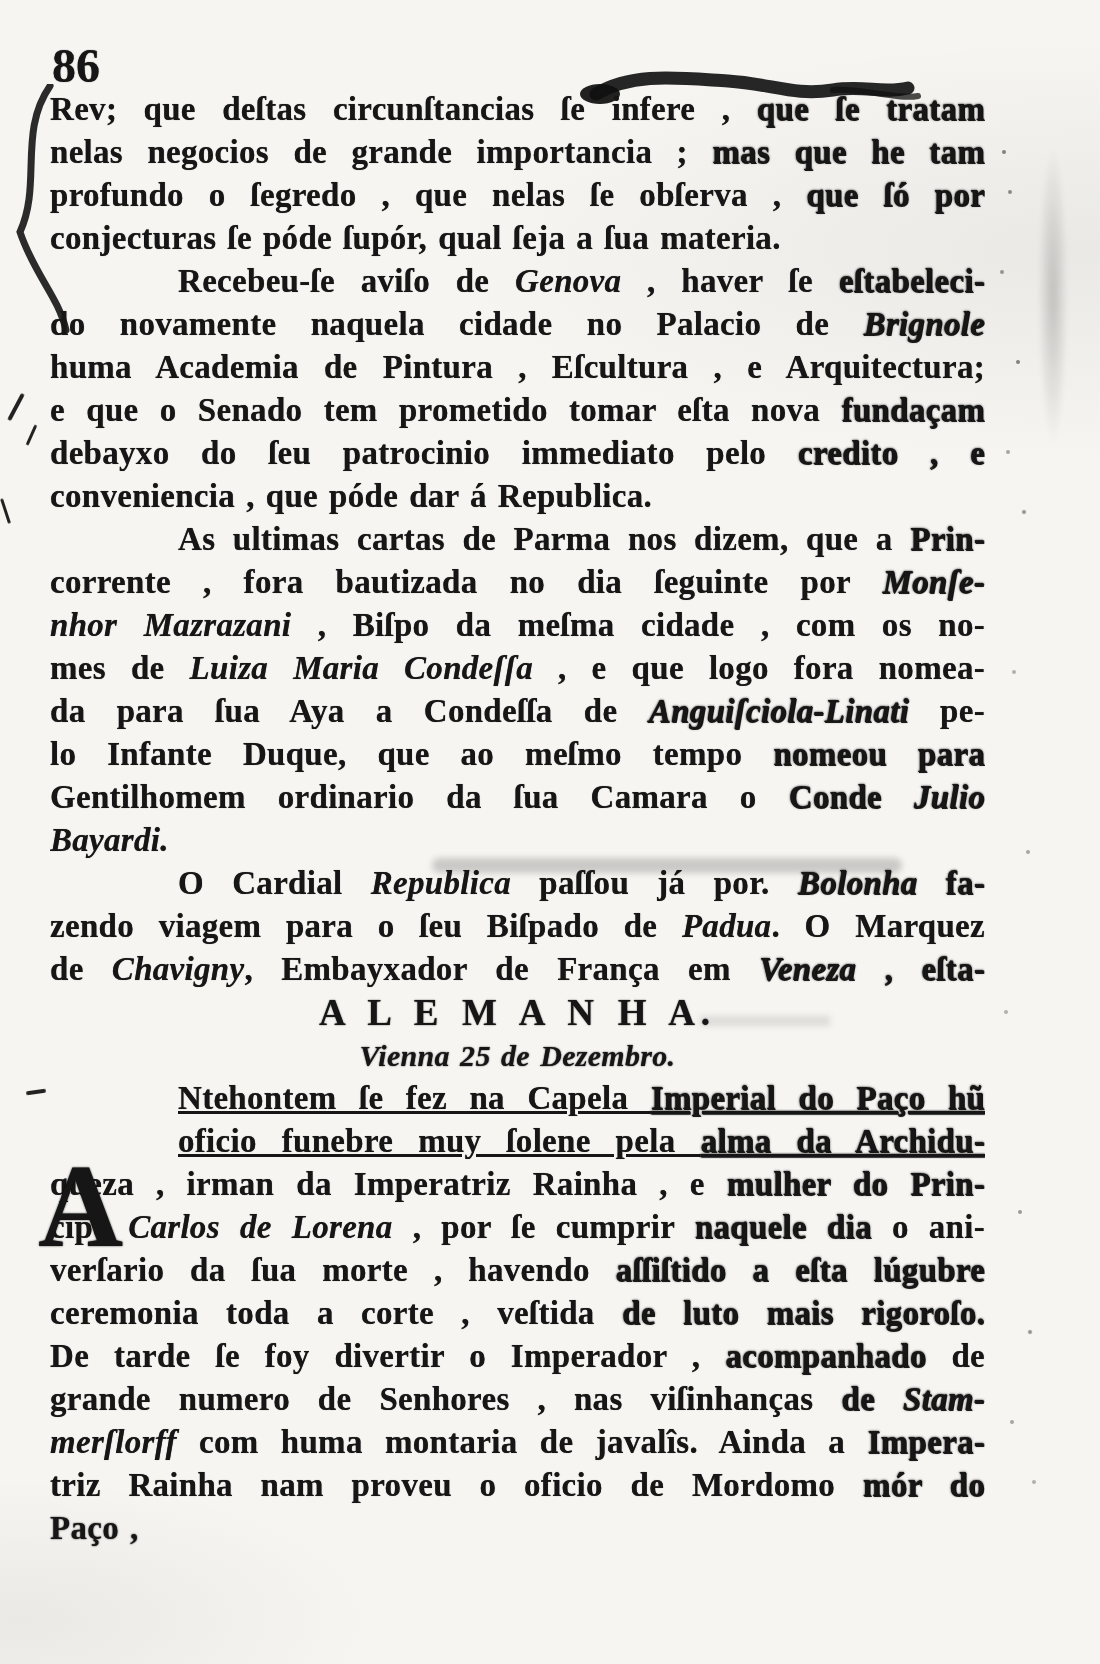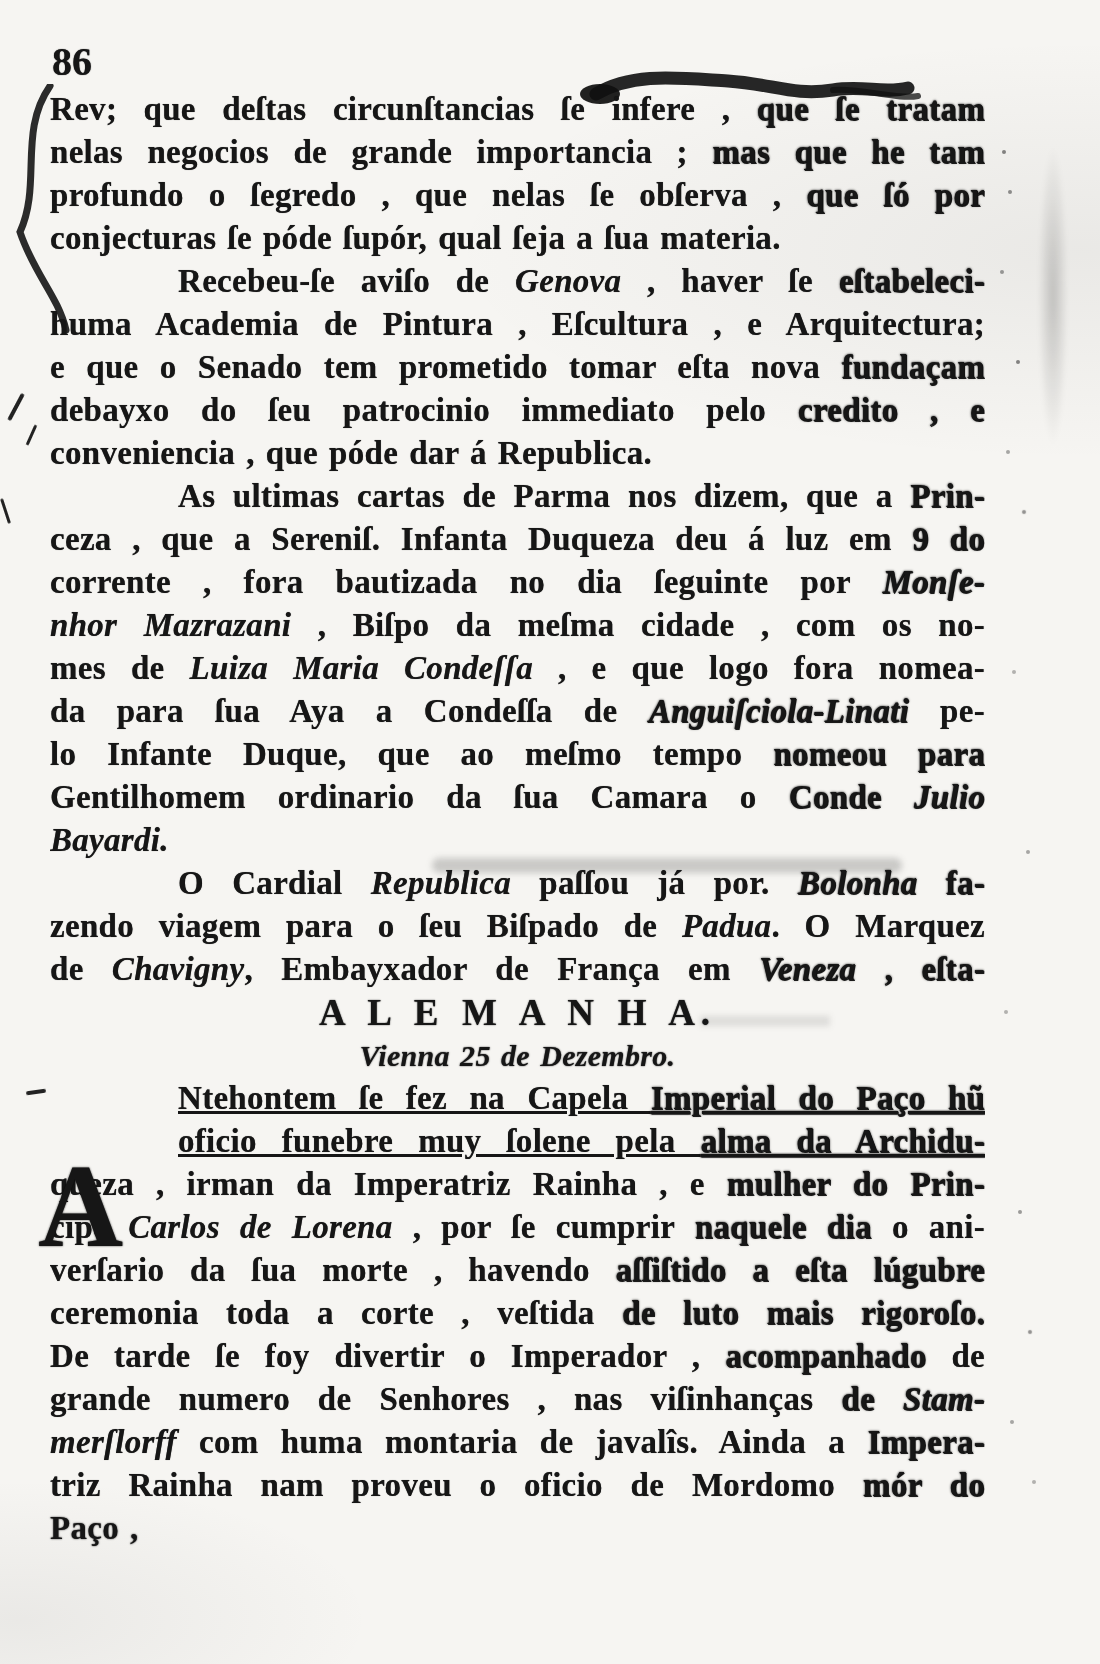--- a/index.html
+++ b/index.html
@@ -13,21 +13,21 @@
     position:relative;
     width:1100px;height:1664px;
     background:
       radial-gradient(ellipse 900px 300px at 1080px 250px, rgba(70,70,70,0.07), transparent 70%),
       radial-gradient(ellipse 500px 200px at 20px 1620px, rgba(90,90,90,0.08), transparent 70%),
       linear-gradient(#f6f5f2,#f6f5f2);
     color:#161616;
   }
   .pageno{
     position:absolute;left:52px;top:38px;
-    font-size:40px;font-weight:bold;
+    font-size:48px;font-weight:bold;
     text-shadow:0 0 1px rgba(0,0,0,.8);
   }
   .text-col{
     position:absolute;left:50px;top:88px;width:935px;
     font-size:33px;font-weight:bold;
     letter-spacing:.3px;word-spacing:2.5px;
     text-shadow:0 0 .7px rgba(10,10,10,.75);
   }
   .line{
     height:43px;line-height:43px;overflow:hidden;
@@ -117,26 +117,26 @@
   <div class="speck"></div>
   <div class="bleed-right"></div>
 
   <div class="text-col">
     <div id="flow-top">
         <div class="line"><span class="">Rev; que deſtas circunſtancias ſe infere , </span><span class="dark">que ſe tratam</span></div>
         <div class="line"><span class="">nelas negocios de grande importancia ; </span><span class="dark">mas que he tam</span></div>
         <div class="line"><span class="">profundo o ſegredo , que nelas ſe obſerva , </span><span class="dark">que ſó por</span></div>
         <div class="line end"><span class="">conjecturas ſe póde ſupór, qual ſeja a ſua materia.</span></div>
         <div class="line ind"><span class="">Recebeu-ſe aviſo de </span><span class="it ">Genova</span><span class=""> , haver ſe </span><span class="dark">eſtabeleci-</span></div>
+        <div class="line"><span class="">do novamente naquela cidade no Palacio de </span><span class="it dark">Brignole</span></div>
         <div class="line"><span class="">huma Academia de Pintura , Eſcultura , e Arquitectura;</span></div>
         <div class="line"><span class="">e que o Senado tem prometido tomar eſta nova </span><span class="dark">fundaçam</span></div>
         <div class="line"><span class="">debayxo do ſeu patrocinio immediato pelo </span><span class="dark">credito , e</span></div>
         <div class="line end"><span class="">conveniencia , que póde dar á Republica.</span></div>
         <div class="line ind"><span class="">As ultimas cartas de Parma nos dizem, que a </span><span class="dark">Prin-</span></div>
-        <div class="line"><span class="">ceza , que a Sereniſ. Infanta Duqueza deu á luz em </span><span class="dark">9 do</span></div>
         <div class="line"><span class="">corrente , fora bautizada no dia ſeguinte por </span><span class="it dark">Monſe-</span></div>
         <div class="line"><span class="it ">nhor Mazrazani</span><span class=""> , Biſpo da meſma cidade , com os no-</span></div>
         <div class="line"><span class="">mes de </span><span class="it ">Luiza Maria Condeſſa</span><span class=""> , e que logo fora nomea-</span></div>
         <div class="line"><span class="">da para ſua Aya a Condeſſa de </span><span class="it dark">Anguiſciola-Linati</span><span class=""> pe-</span></div>
         <div class="line"><span class="">lo Infante Duque, que ao meſmo tempo </span><span class="dark">nomeou para</span></div>
         <div class="line"><span class="">Gentilhomem ordinario da ſua Camara o </span><span class="dark">Conde </span><span class="it dark">Julio</span></div>
         <div class="line end"><span class="it ">Bayardi.</span></div>
         <div class="line ind"><span class="">O Cardial </span><span class="it ">Republica</span><span class=""> paſſou já por. </span><span class="it dark">Bolonha</span><span class="dark"> fa-</span></div>
         <div class="line"><span class="">zendo viagem para o ſeu Biſpado de </span><span class="it ">Padua</span><span class="">. O Marquez</span></div>
         <div class="line"><span class="">de </span><span class="it ">Chavigny</span><span class="">, Embayxador de França em </span><span class="it dark">Veneza</span><span class="dark"> , eſta-</span></div>

